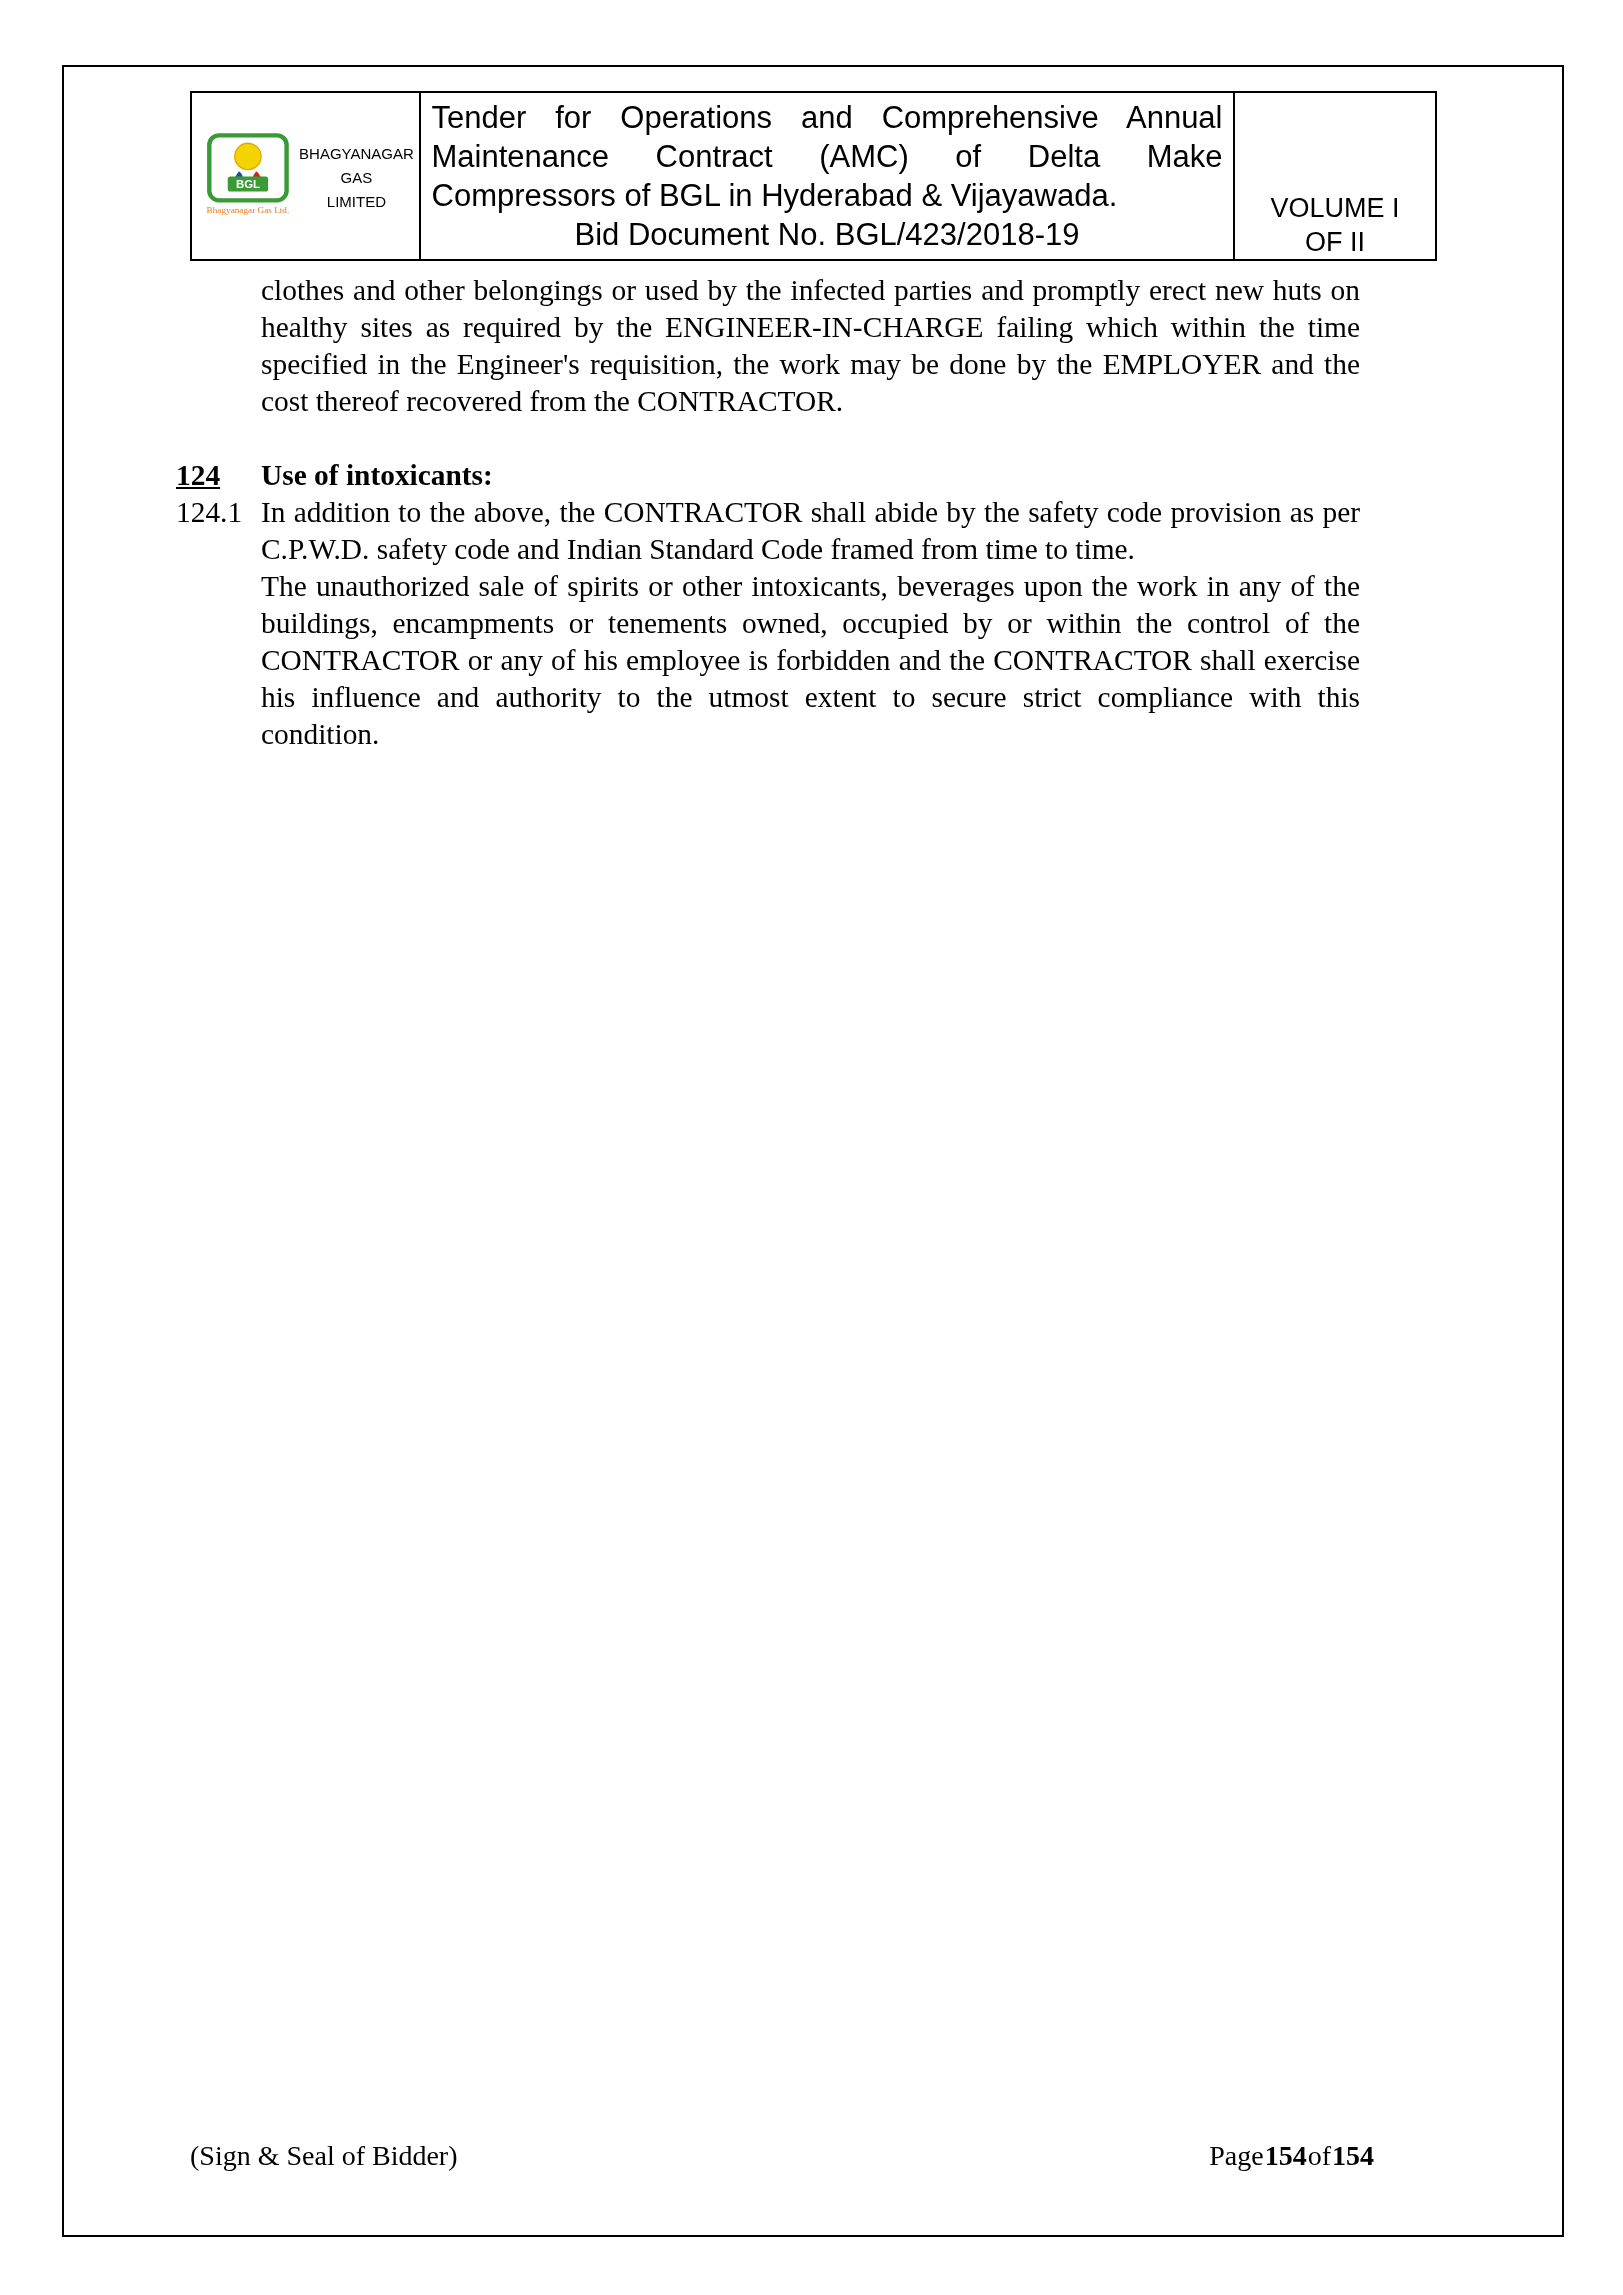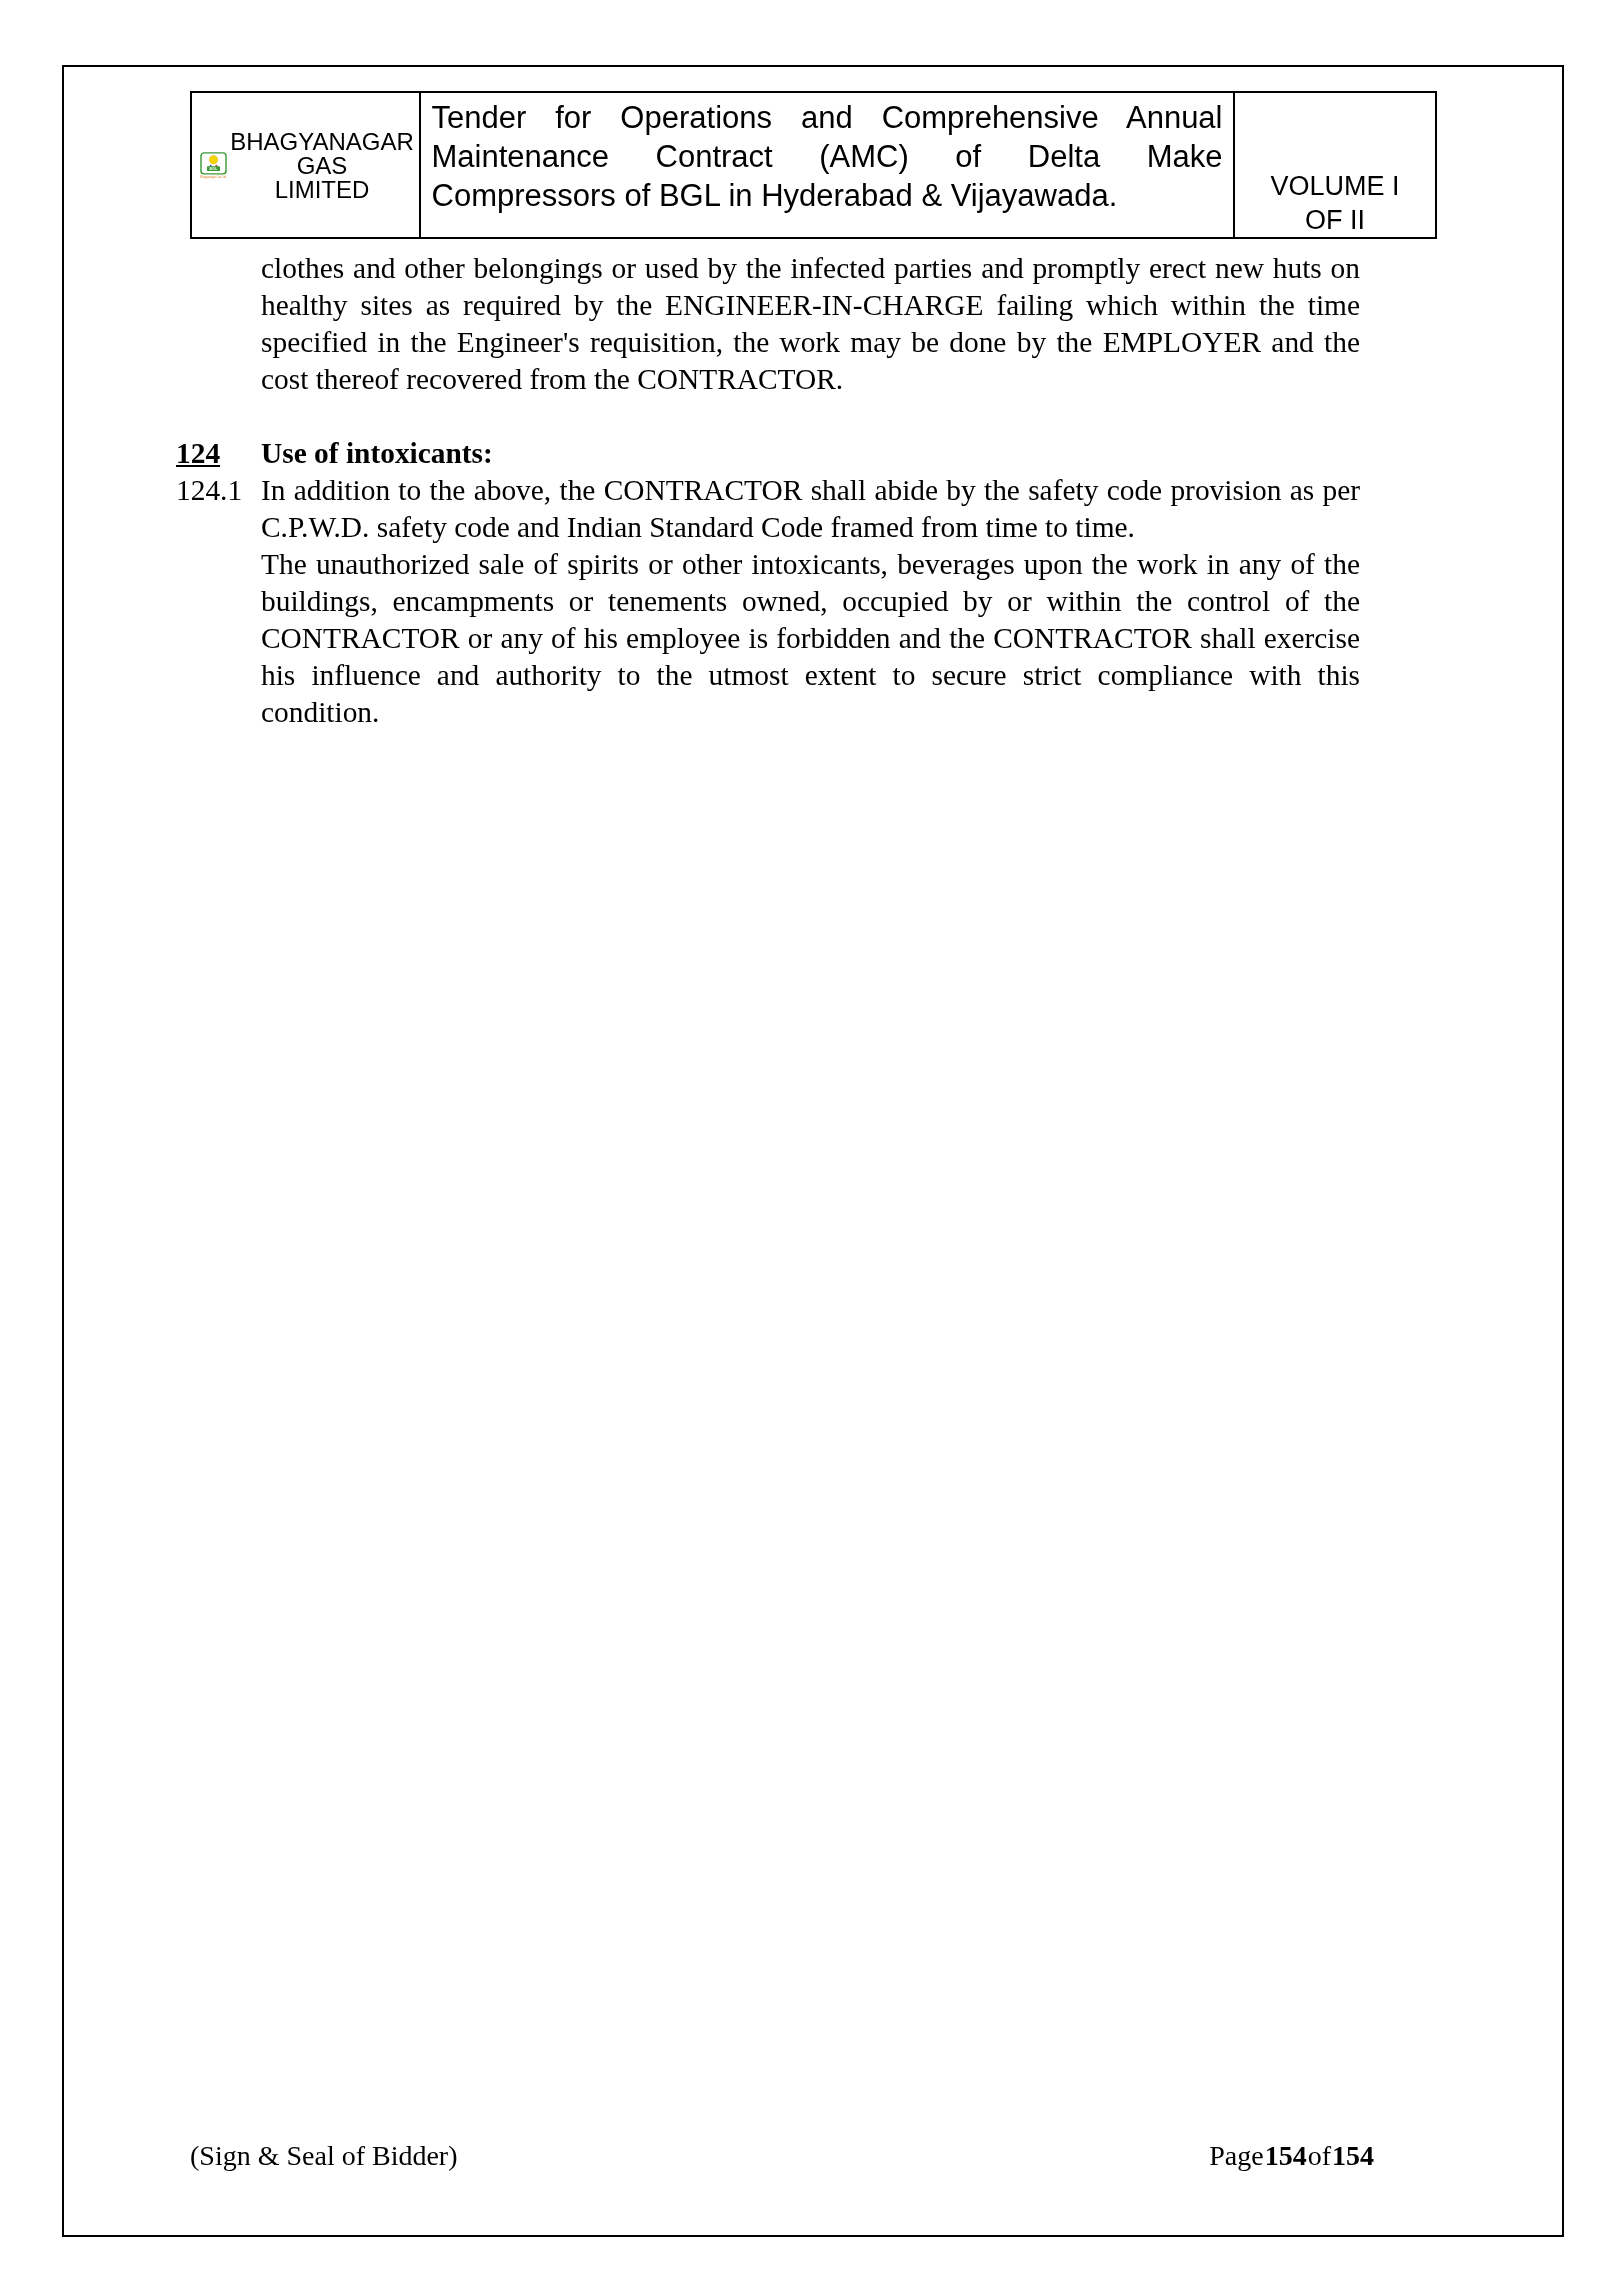--- a/index.html
+++ b/index.html
@@ -34,21 +34,21 @@
     flex: 0 0 229px;
     border-right: 2px solid #000000;
     display: flex;
     flex-direction: row;
     align-items: center;
     justify-content: flex-start;
     padding: 7.9px 5.2px 5.2px 5.2px;
   }
   .company-name {
     font-family: "Liberation Sans", sans-serif;
-    font-size: 24px;
+    font-size: 15px;
     line-height: 24px;
     text-align: center;
     margin-top: 0;
   }
   .title-cell {
     flex: 1 1 auto;
     border-right: 2px solid #000000;
     padding: 5.2px 10.5px 5.2px 10.5px;
     font-family: "Liberation Sans", sans-serif;
   }
@@ -130,20 +130,21 @@
           <text x="116" y="182" text-anchor="middle" fill="#e07b1f" font-family="Liberation Serif, serif" font-size="21">Bhagyanagar Gas Ltd.</text>
         </svg>
         <div class="company-name">
           <div>BHAGYANAGAR GAS</div>
           <div>LIMITED</div>
         </div>
       </div>
 
       <div class="title-cell">
         <div class="title-text">Tender for Operations and Comprehensive Annual Maintenance Contract (AMC) of Delta Make Compressors of BGL in Hyderabad &amp; Vijayawada.</div>
+        <div class="bid-text">Bid Document No. BGL/423/2018-19</div>
       </div>
 
       <div class="volume-cell">
         <div>VOLUME I</div>
         <div>OF II</div>
       </div>
     </div>
 
     <div class="content">
       <p class="para">clothes and other belongings or used by the infected parties and promptly erect new huts on healthy sites as required by the ENGINEER-IN-CHARGE failing which within the time specified in the Engineer's requisition, the work may be done by the EMPLOYER and the cost thereof recovered from the CONTRACTOR.</p>

